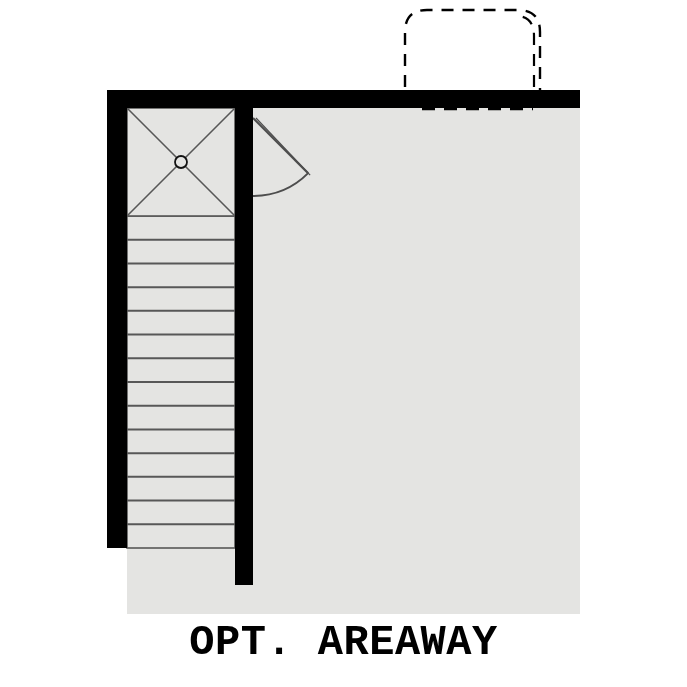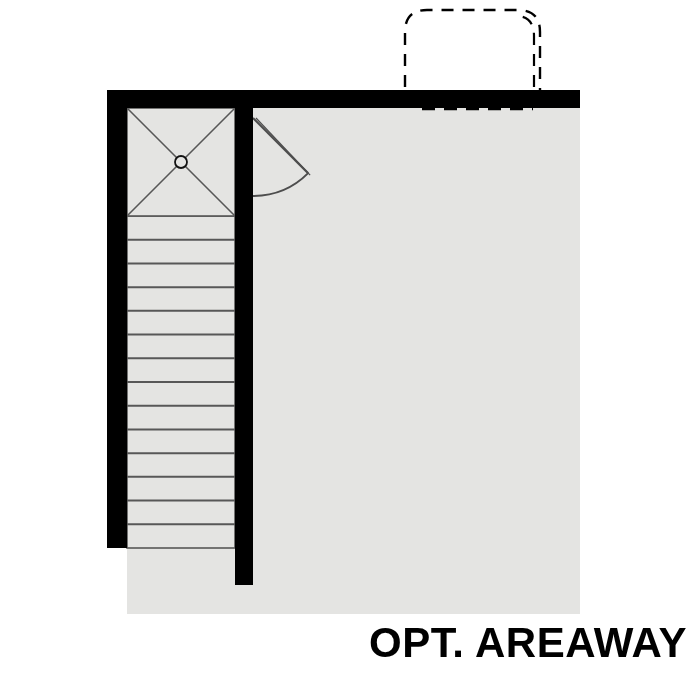--- a/index.html
+++ b/index.html
@@ -25,22 +25,22 @@
     top: 0;
     width: 687px;
     height: 687px;
     display: block;
   }
   .plan-label {
     position: absolute;
     left: 0;
     top: 622px;
     width: 687px;
-    text-align: right;
-    font-family: Liberation Sans, sans-serif;
+    text-align: center;
+    font-family: Liberation Mono, monospace;
     font-weight: bold;
     font-size: 42px;
     letter-spacing: 0.5px;
     color: #000000;
     line-height: 1;
     white-space: nowrap;
   }
 </style>
 </head>
 <body>

